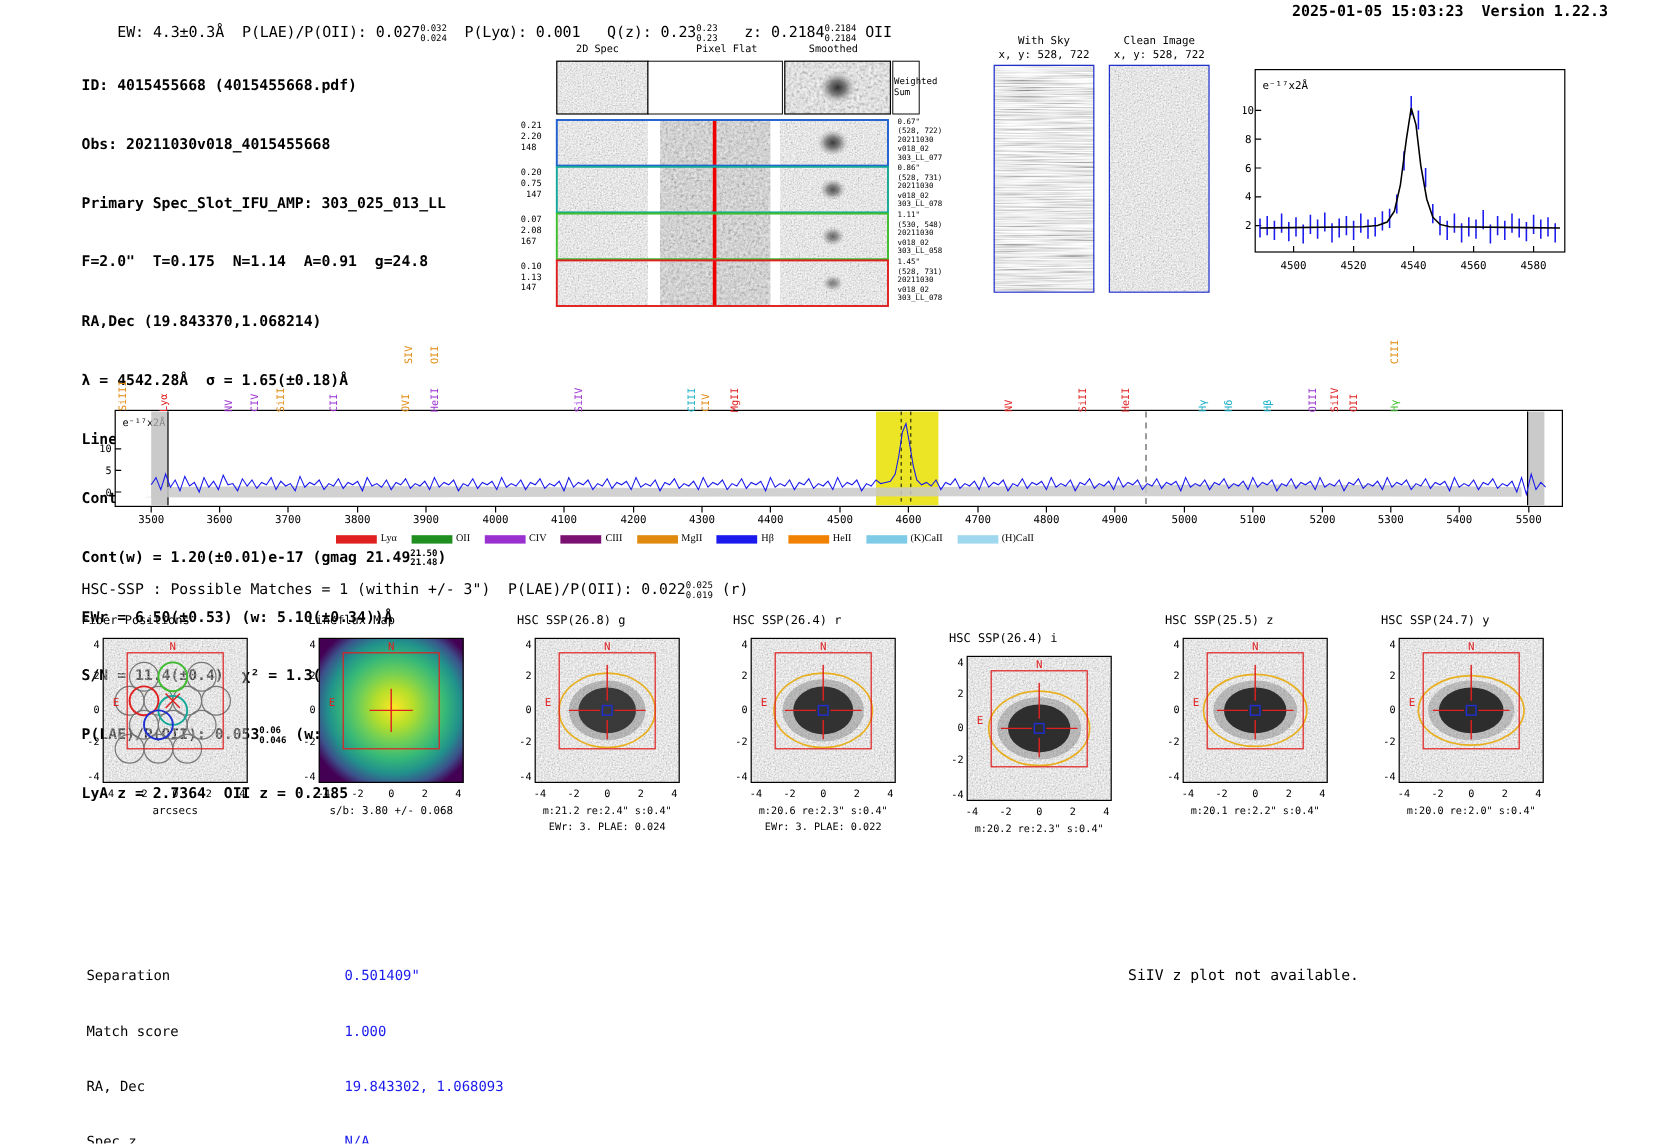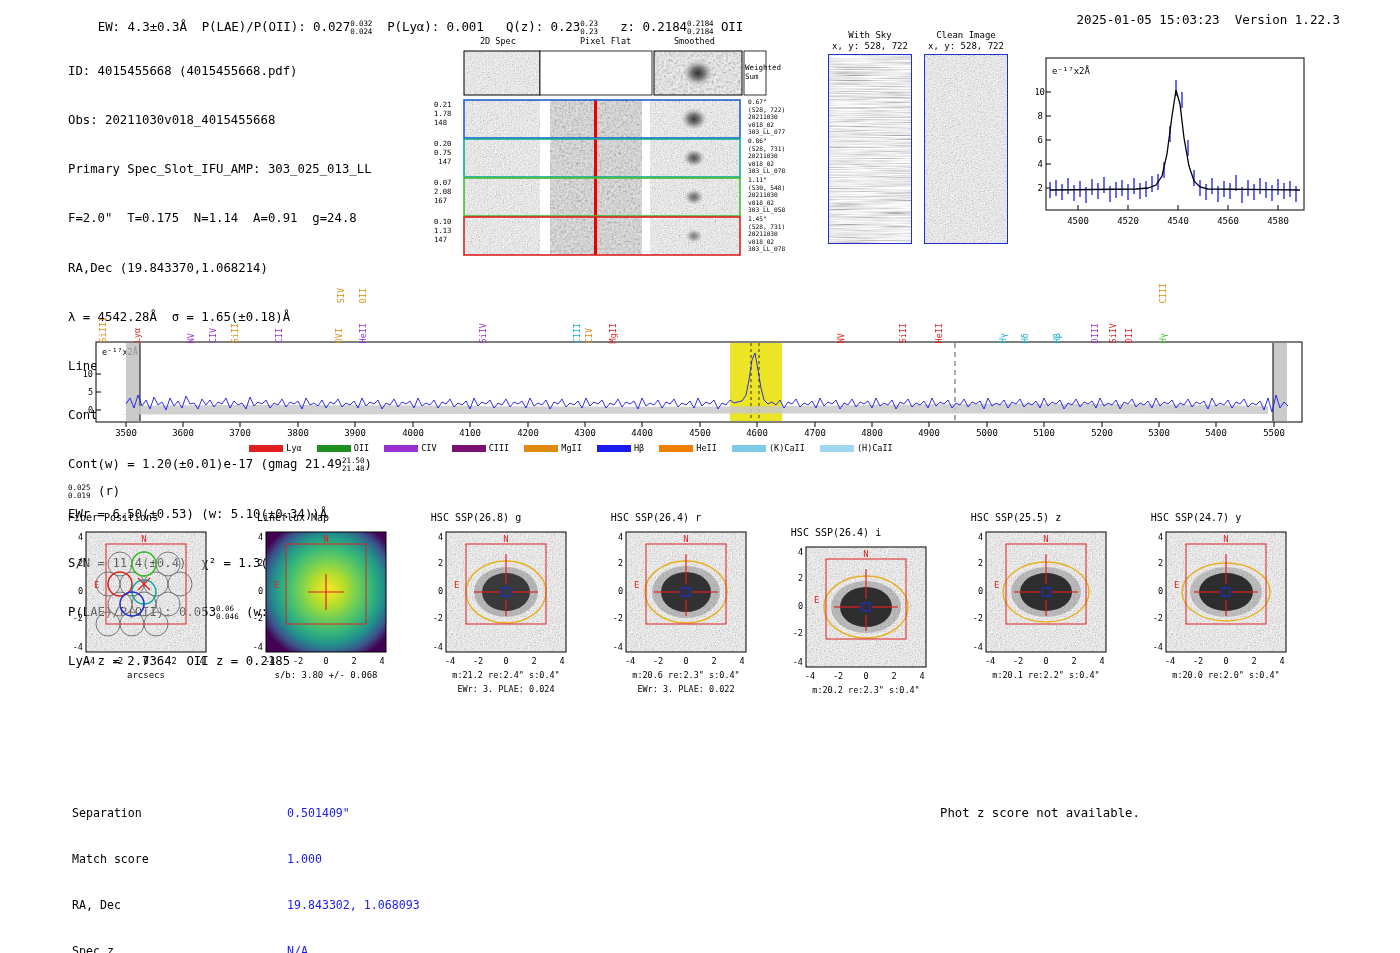--- a/index.html
+++ b/index.html
@@ -12,54 +12,54 @@
   }
   .page { position: relative; width: 1400px; height: 953px; }
 
   
   .top-header {
     position: absolute; left: 68px; top: 4px;
     font-size: 12.5px; color: #000; white-space: pre;
     letter-spacing: -0.1px;
   }
   .top-right {
-    position: absolute; right: 60px; top: 12px;
-    font-size: 12.5px; color: #000; white-space: pre;
+    position: absolute; right: 60px; top: 1px;
+    font-size: 12.5px; color: #000; white-space: pre; font-weight: bold;
   }
   .sup-sub {
     display: inline-flex; flex-direction: column;
     font-size: 7.5px; line-height: 1.02; vertical-align: middle;
     margin-left: 0px; transform: translateY(0px);
   }
 
   
   .info-block {
     position: absolute; left: 68px; top: 30px;
     font-size: 12.3px; line-height: 16.4px; color: #000; white-space: pre;
   }
-  .info-block div { height: 16.4px; }
+  .info-block div { height: 16.4px; font-weight: bold; }
 
   
   .spec2d-wrap { position: absolute; left: 462px; top: 36px; }
   .spec2d-labels { position: relative; height: 12px; width: 320px; }
   .spec2d-labels span { position: absolute; font-size: 8.5px; color: #000; }
 
   
   .panel-title { text-align: center; font-size: 9px; line-height: 11px; color: #000; }
 
   
   .miniplot { position: absolute; left: 1036px; top: 54px; width: 272px; height: 190px; }
 
   
   .fullspec { position: absolute; left: 68px; top: 340px; width: 1240px; height: 95px; }
 
   .lineid { position: absolute; font-size: 8.5px; writing-mode: vertical-rl; transform: rotate(180deg); white-space: nowrap; }
 
   
-  .legend { position: absolute; left: 0; top: 443px; width: 1132px; text-align: center; font-size: 8.5px; }
+  .legend { position: absolute; left: 0; top: 443px; width: 1132px; text-align: center; font-size: 8.5px; font-family: Liberation Serif, serif; }
   .legend span.sw { display: inline-block; width: 34px; height: 7px; vertical-align: middle; margin: 0 3px 0 10px; }
 
   
   .hsc-head { position: absolute; left: 68px; top: 484px; font-size: 12.3px; white-space: pre; }
   .cut-title { position: absolute; font-size: 10px; text-align: center; width: 160px; }
 
   
   .btm-labels { position: absolute; left: 72px; top: 775px; font-size: 11.6px; line-height: 15.4px; color: #000; white-space: pre; }
   .btm-values { position: absolute; left: 287px; top: 775px; font-size: 11.6px; line-height: 15.4px; color: #1a1aee; white-space: pre; }
   .btm-values div { height: 15.4px; }
@@ -176,21 +176,21 @@
         <rect x="180" y="169" width="8" height="38" fill="#ffffff"></rect>
         <rect x="132" y="169" width="3" height="38" fill="#ee0000"></rect>
         <ellipse cx="232" cy="188" rx="9" ry="7" fill="url(#blobg)" opacity="0.5"></ellipse>
         <rect x="2" y="169" width="276" height="38" fill="none" stroke="#e02020" stroke-width="1.6"></rect>
       </g>
     </svg>
 
     <div style="position:absolute; left:-28px; top:64px; font-size:7.2px; line-height:9.2px; color:#000;">
       <div style="height:39px;">
           <div>0.21</div>
-          <div>1.78</div>
+          <div>2.20</div>
           <div>148</div>
         </div>
       <div style="height:39px;text-align:right;">
           <div>0.20</div>
           <div>0.75</div>
           <div>147</div>
         </div>
       <div style="height:39px;">
           <div>0.07</div>
           <div>2.08</div>
@@ -442,21 +442,21 @@
     <span class="sw" style="background:#1f8f1f;"></span><span>OII</span>
     <span class="sw" style="background:#9b30d0;"></span><span>CIV</span>
     <span class="sw" style="background:#7a1070;"></span><span>CIII</span>
     <span class="sw" style="background:#e08a10;"></span><span>MgII</span>
     <span class="sw" style="background:#1a1aee;"></span><span>Hβ</span>
     <span class="sw" style="background:#f08000;"></span><span>HeII</span>
     <span class="sw" style="background:#7ecbe8;"></span><span>(K)CaII</span>
     <span class="sw" style="background:#9fd8ee;"></span><span>(H)CaII</span>
   </div>
 
-  <div class="hsc-head"><span class="sup-sub"><span>0.025</span><span>0.019</span></span><span> (r)</span></div>
+  <div class="hsc-head"><span>HSC-SSP : Possible Matches = 1 (within +/- 3")  P(LAE)/P(OII): 0.022</span><span class="sup-sub"><span>0.025</span><span>0.019</span></span><span> (r)</span></div>
 
   <div style="position:absolute; left:0; top:512px;">
 
     <div style="position:absolute; left:58px; top:0;">
       <div class="cut-title" style="left:-25px; top:0;">Fiber Positions</div>
       <svg width="170" height="200" style="margin-top:16px;">
         <rect x="28" y="4" width="120" height="120" fill="#e8e8e8" filter="url(#gnoise)"></rect>
         <rect x="28" y="4" width="120" height="120" fill="none" stroke="#000" stroke-width="1"></rect>
         <g fill="none" stroke="#777" stroke-width="1">
           <circle cx="62" cy="36" r="12"></circle>
@@ -727,15 +727,15 @@
     <div>0.501409"</div>
     <div>1.000</div>
     <div>19.843302, 1.068093</div>
     <div>N/A</div>
     
     
     
     
   </div>
 
-  <div class="photz-msg">Phot z score not available.</div>
+  <div class="photz-msg">SiIV z plot not available.</div>
 
 </div>
 
 </body></html>

